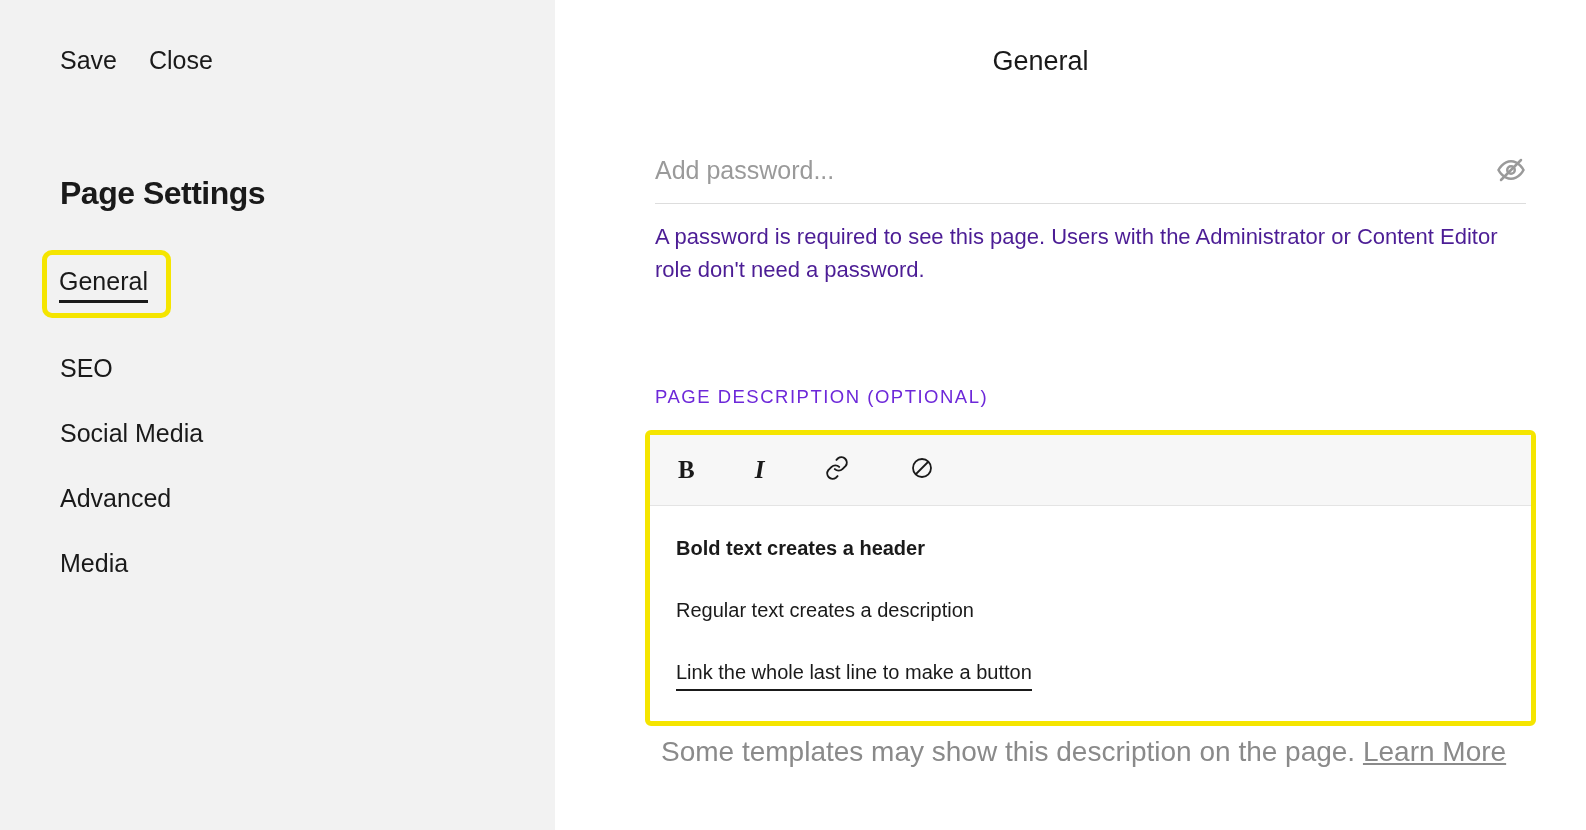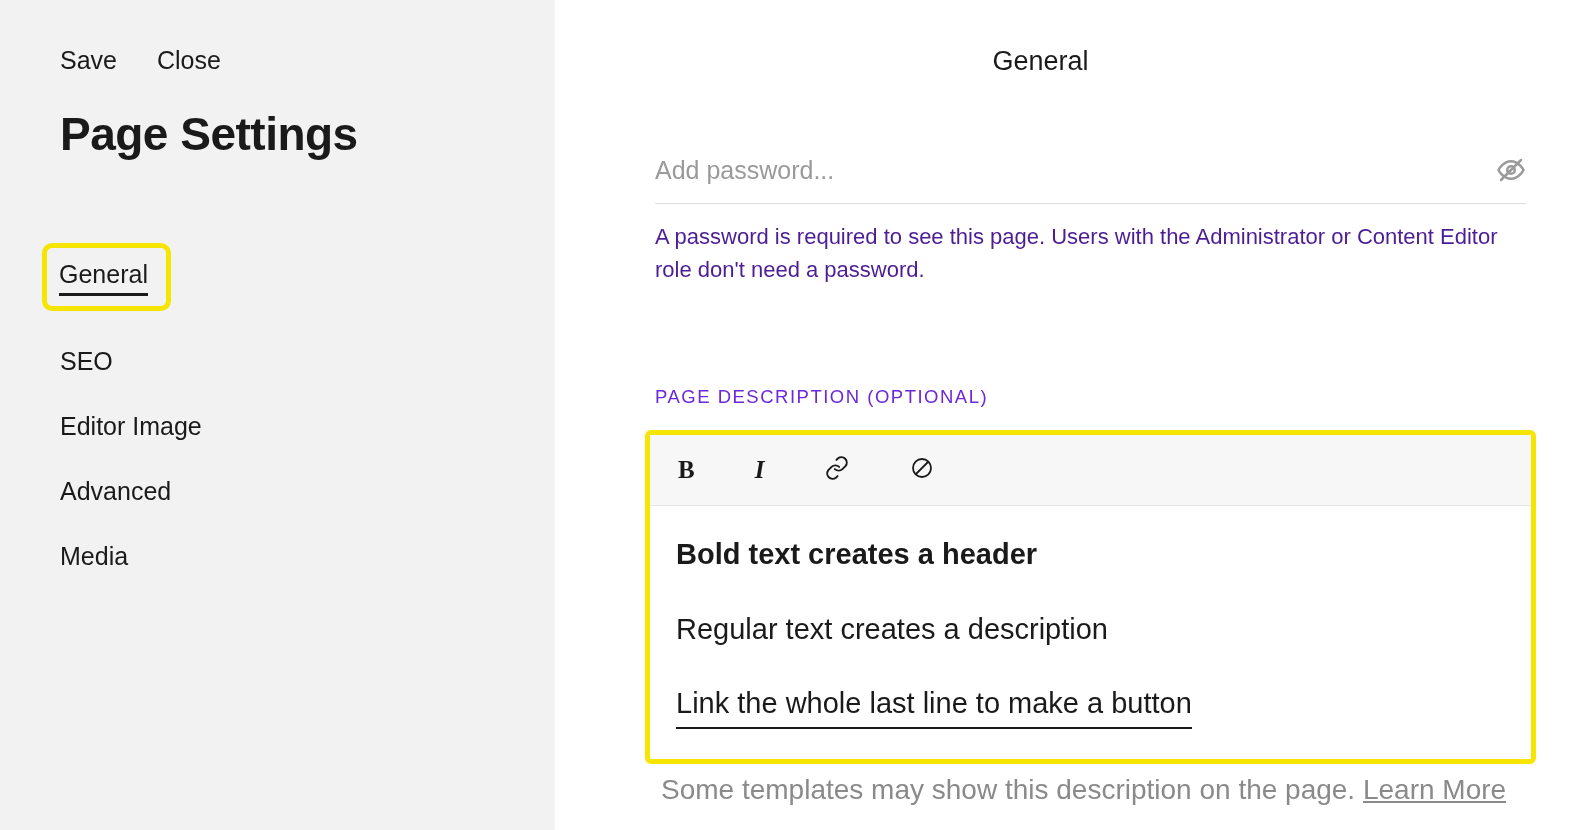--- a/index.html
+++ b/index.html
@@ -17,37 +17,37 @@
     display: flex;
   }
   .sidebar {
     width: 555px;
     height: 100%;
     background: #f2f2f2;
     padding: 46px 60px;
   }
   .sidebar-actions {
     display: flex;
-    gap: 40px;
-    margin-bottom: 32px;
+    gap: 32px;
+    margin-bottom: 100px;
   }
   .sidebar-actions button {
     background: none;
     border: none;
     font-size: 25px;
     color: #1a1a1a;
     cursor: pointer;
     padding: 0;
     font-family: inherit;
   }
   .sidebar-title {
-    font-size: 46px;
+    font-size: 32px;
     font-weight: 600;
     letter-spacing: -0.5px;
-    margin-bottom: 96px;
+    margin-bottom: 52px;
   }
   .nav-list {
     list-style: none;
     display: flex;
     flex-direction: column;
     gap: 36px;
   }
   .nav-item {
     font-size: 25px;
     color: #1a1a1a;
@@ -146,21 +146,21 @@
     font-size: 25px;
     font-weight: 700;
   }
   .tb-italic {
     font-size: 25px;
     font-style: italic;
     font-weight: 700;
   }
   .editor-body {
     padding: 28px 11px 30px 26px;
-    font-size: 29px;
+    font-size: 20px;
     line-height: 1.4;
   }
   .editor-line {
     margin-bottom: 34px;
   }
   .editor-line:last-child {
     margin-bottom: 0;
   }
   .editor-bold {
     font-weight: 700;
@@ -190,21 +190,21 @@
     <button>Close</button>
   </div>
   <h1 class="sidebar-title">Page Settings</h1>
   <ul class="nav-list">
     <li>
       <span class="highlight-box-nav">
         <span class="nav-item active">General</span>
       </span>
     </li>
     <li><span class="nav-item">SEO</span></li>
-    <li><span class="nav-item">Editor Image</span></li>
+    <li><span class="nav-item">Social Media</span></li>
     <li><span class="nav-item">Advanced</span></li>
     <li><span class="nav-item">Media</span></li>
   </ul>
 </aside>
 
 <main class="main">
   <div class="main-title">General</div>
 
   <div class="password-row">
     <input class="password-input" type="text" placeholder="Add password..." style="">

